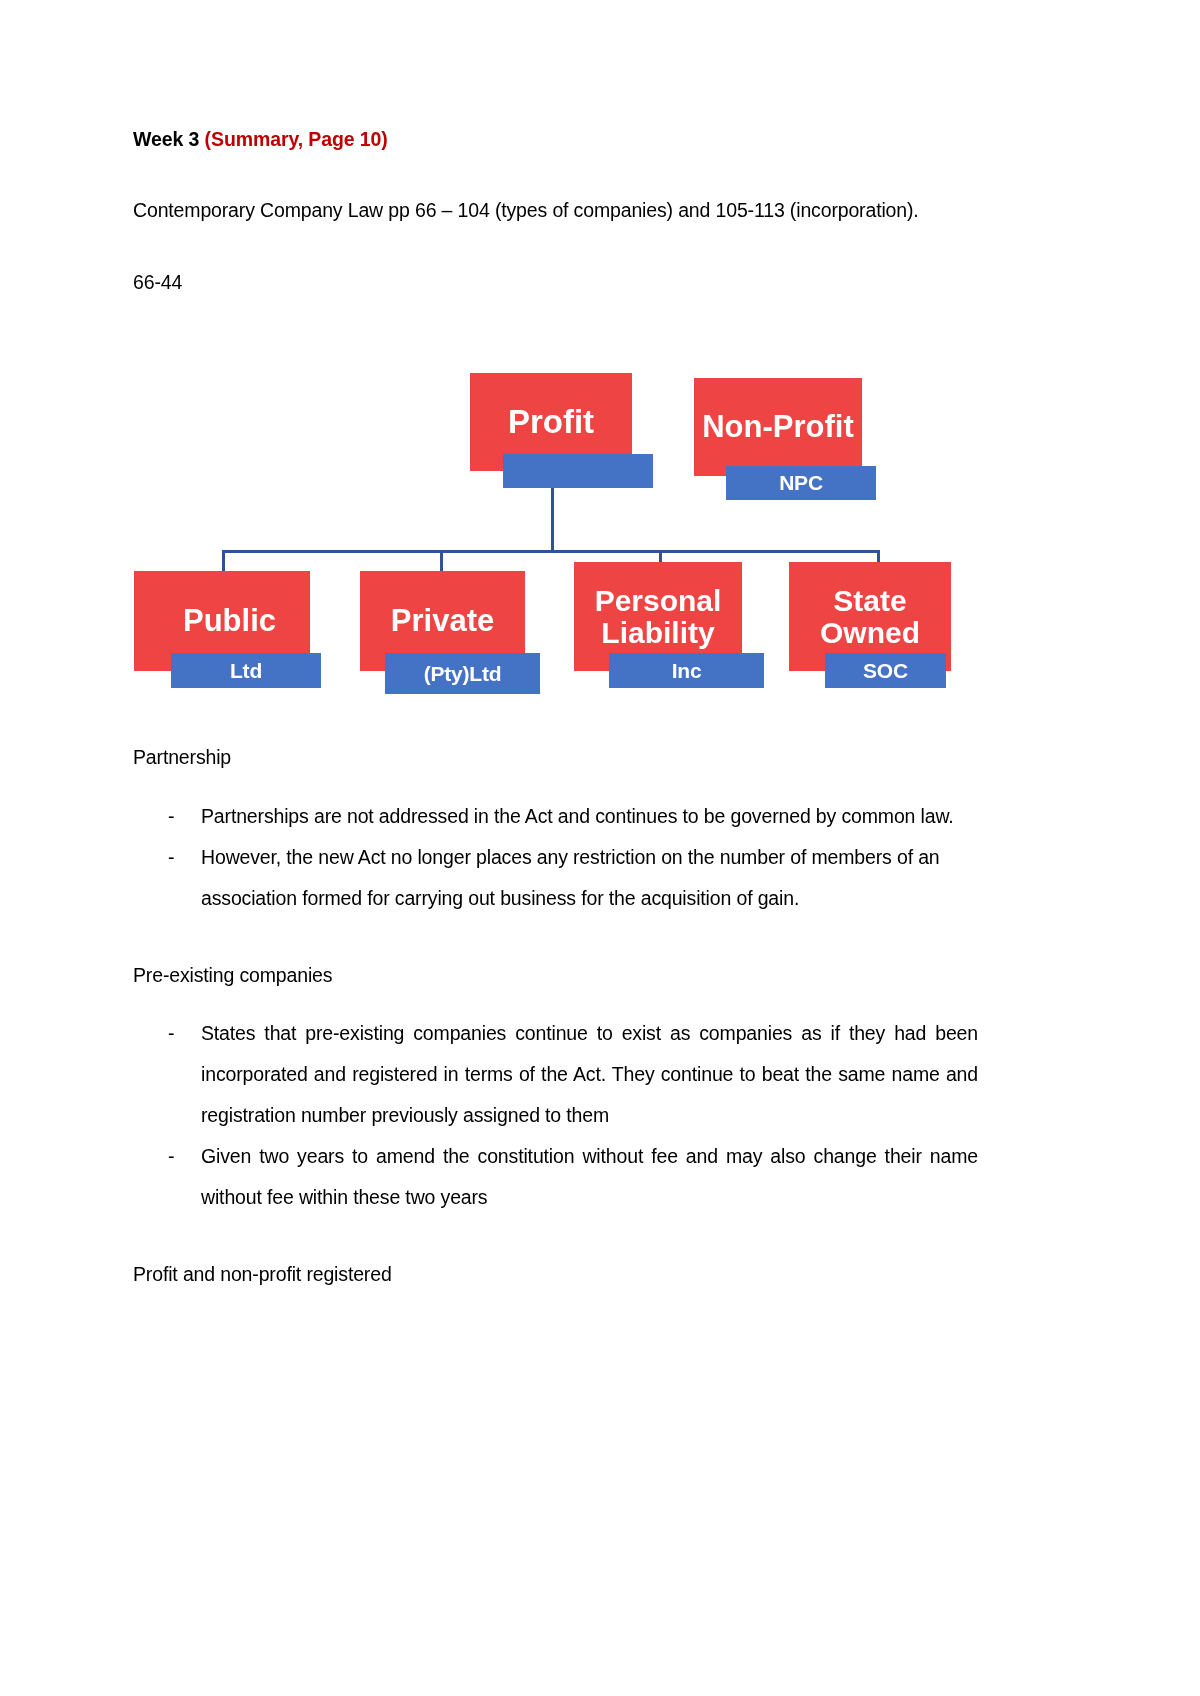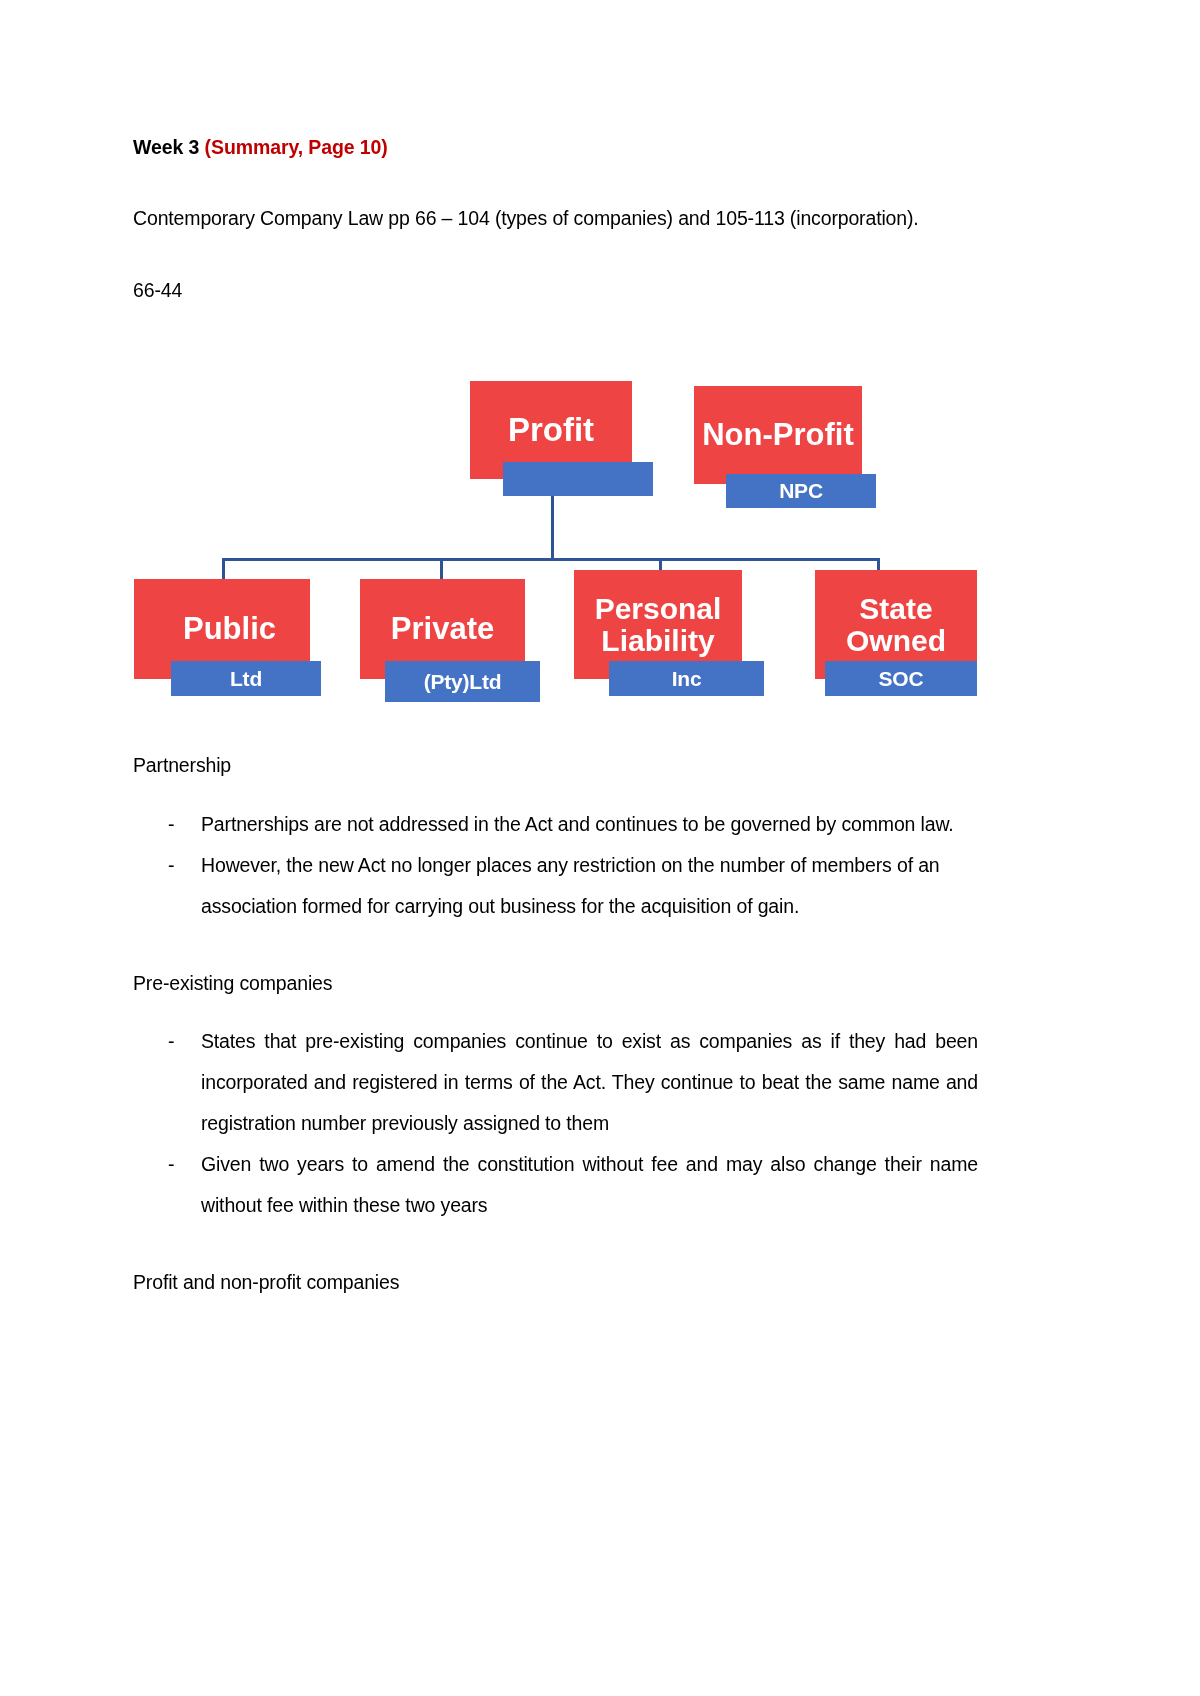--- a/index.html
+++ b/index.html
@@ -21,21 +21,20 @@
     height: 1696px;
     background: #ffffff;
     box-sizing: border-box;
     padding: 0;
   }
   .content {
     position: absolute;
     left: 133px;
     top: 0;
     width: 845px;
-    margin-top: 8px;
   }
 
   
   .title-line {
     margin-top: 128px;
     font-size: 19.5px;
     line-height: 1.2;
     font-weight: bold;
     letter-spacing: -0.1px;
   }
@@ -142,22 +141,22 @@
 
   #node-public      { left: 1px;   top: 215px; width: 176px; height: 100px; font-size: 31px; padding-left: 15px; }
   #tag-public       { left: 38px;  top: 297px; width: 150px; height: 35px; }
 
   #node-private     { left: 227px; top: 215px; width: 165px; height: 100px; font-size: 31px; }
   #tag-private      { left: 252px; top: 297px; width: 155px; height: 41px; }
 
   #node-personal    { left: 441px; top: 206px; width: 168px; height: 109px; font-size: 30px; }
   #tag-personal     { left: 476px; top: 297px; width: 155px; height: 35px; }
 
-  #node-state       { left: 682px; top: 206px; width: 162px; height: 109px; font-size: 30px; }
-  #tag-state        { left: 692px; top: 297px; width: 152px; height: 35px; }
+  #node-state       { left: 656px; top: 206px; width: 162px; height: 109px; font-size: 30px; }
+  #tag-state        { left: 692px; top: 297px; width: 121px; height: 35px; }
 
   
   #conn-stem        { left: 418px; top: 132px; width: 3px;  height: 64px; }
   #conn-bus         { left: 89px;  top: 194px; width: 658px; height: 3px; }
   #conn-d1          { left: 89px;  top: 194px; width: 3px;  height: 24px; }
   #conn-d2          { left: 307px; top: 194px; width: 3px;  height: 24px; }
   #conn-d3          { left: 526px; top: 194px; width: 3px;  height: 24px; }
   #conn-d4          { left: 744px; top: 194px; width: 3px;  height: 24px; }
 </style>
 </head>
@@ -239,16 +238,16 @@
       <li><span class="dash">-</span><span class="txt">Partnerships are not addressed in the Act and continues to be governed by common law.</span></li>
       <li><span class="dash">-</span><span class="txt">However, the new Act no longer places any restriction on the number of members of an association formed for carrying out business for the acquisition of gain.</span></li>
     </ul>
 
     <div class="section-label sec-preexisting">Pre-existing companies</div>
     <ul class="dashlist justified">
       <li><span class="dash">-</span><span class="txt">States that pre-existing companies continue to exist as companies as if they had been incorporated and registered in terms of the Act. They continue to beat the same name and registration number previously assigned to them</span></li>
       <li><span class="dash">-</span><span class="txt">Given two years to amend the constitution without fee and may also change their name without fee within these two years</span></li>
     </ul>
 
-    <div class="section-label sec-profit">Profit and non-profit companies</div>
+    <div class="section-label sec-profit">Profit and non-profit registered</div>
 
   </div>
 </div>
 
 </body></html>

